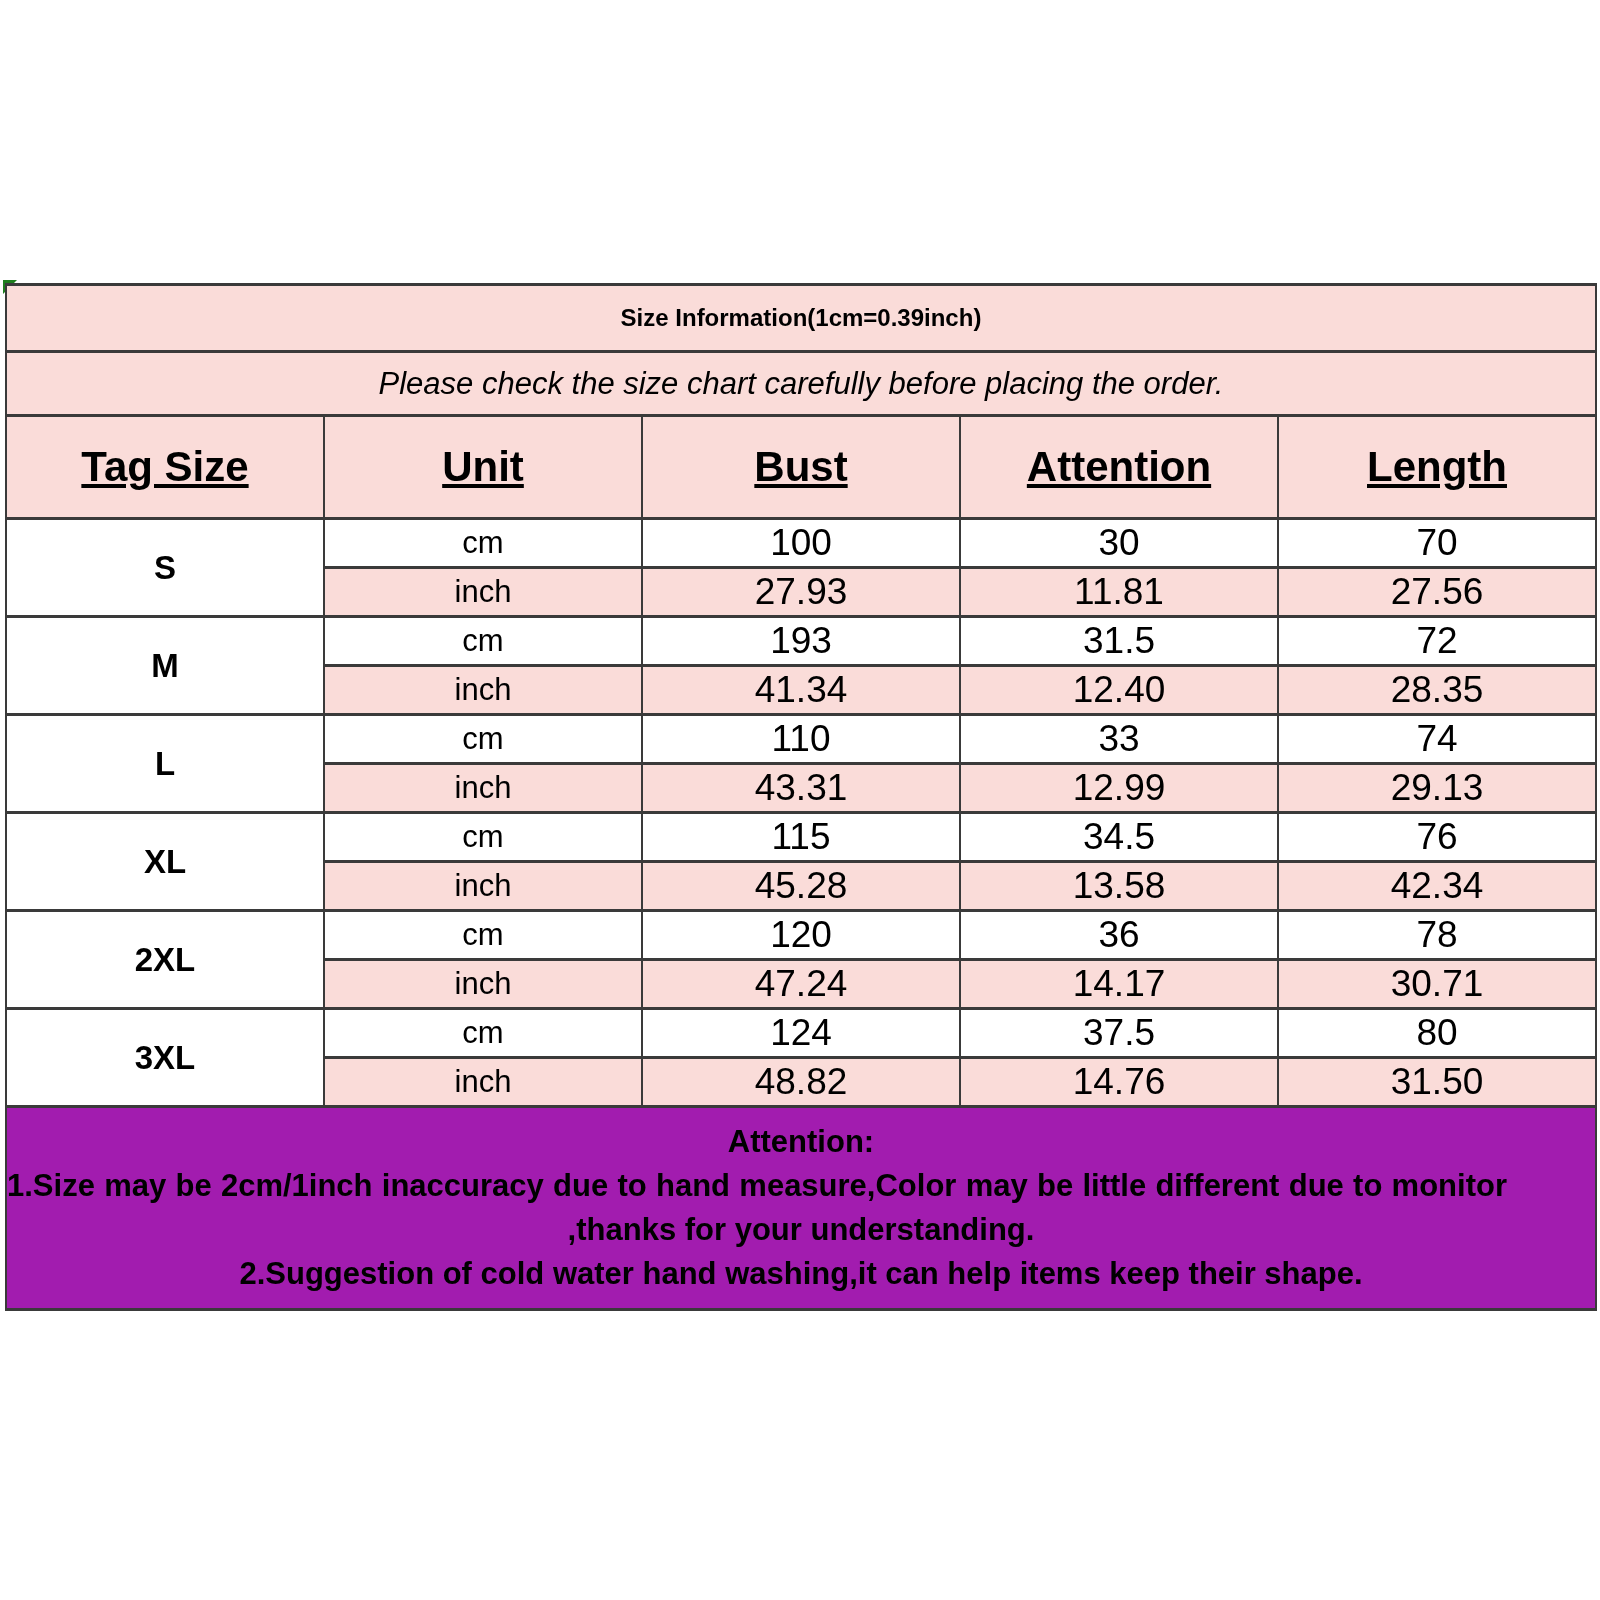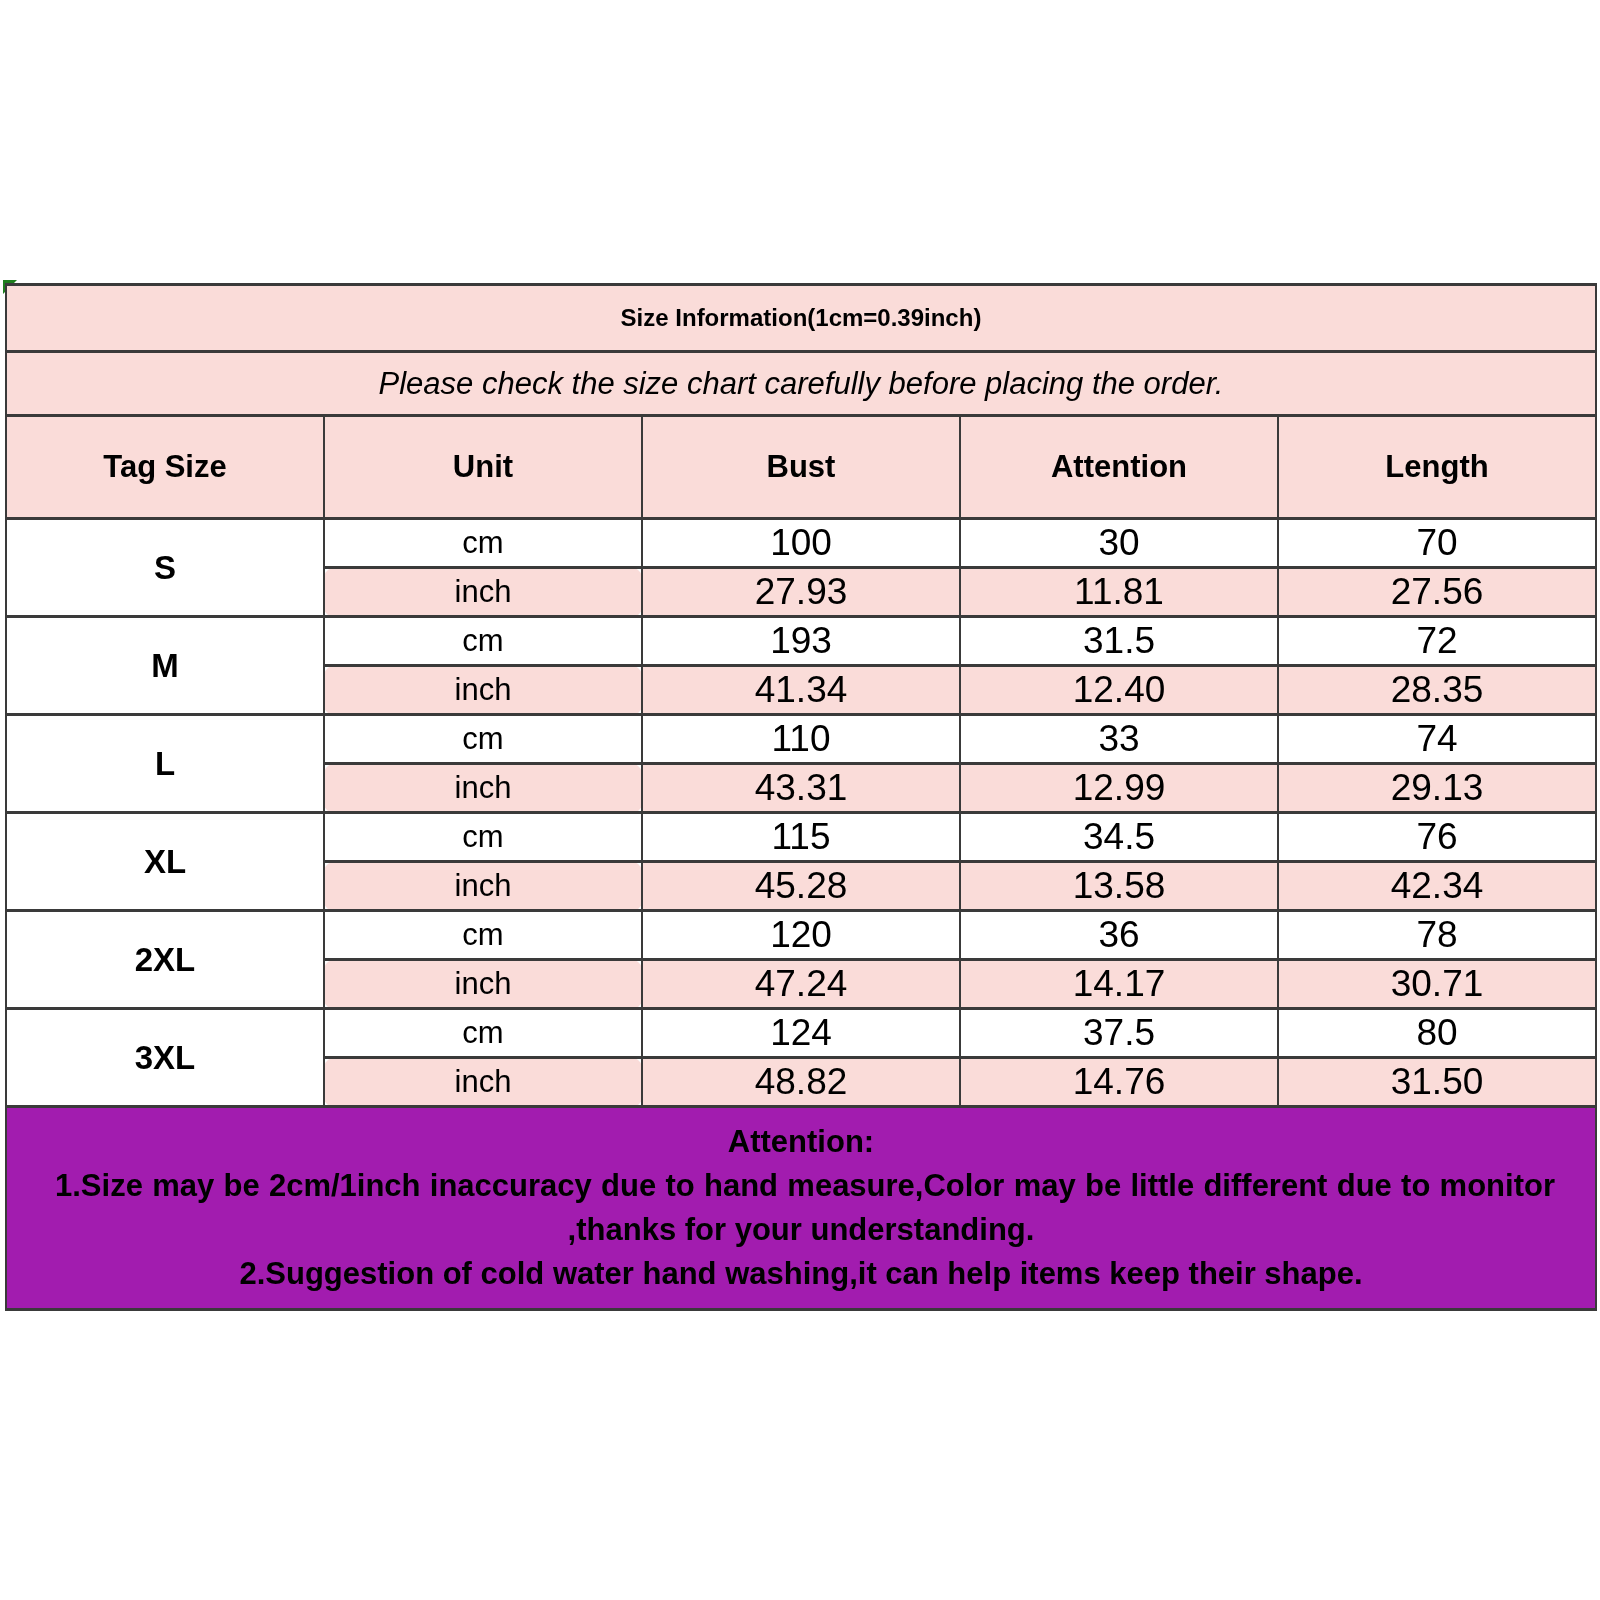--- a/index.html
+++ b/index.html
@@ -43,49 +43,49 @@
     padding-top: 8px;
   }
   td.subtitle-cell {
     height: 61px;
     font-size: 31px;
     background: #fadcd9;
     font-style: italic;
   }
   th.col-header {
     height: 100px;
-    font-size: 31px;
+    font-size: 42px;
     font-weight: bold;
     background: #fadcd9;
+    text-decoration: underline;
   }
   td.tag-cell {
     font-size: 33px;
     font-weight: bold;
     background: #ffffff;
   }
-  td.unit-cell { font-size: 31px; height: 46px; border-radius: 10px; }
+  td.unit-cell { font-size: 31px; height: 46px; }
   td.val-cell  { font-size: 37px; height: 46px; }
   tr.row-cm  td.unit-cell, tr.row-cm  td.val-cell { background: #ffffff; }
   tr.row-inch td.unit-cell, tr.row-inch td.val-cell { background: #fadcd9; }
   td.attention-cell {
     background: #a21caf;
     text-align: left;
     vertical-align: top;
     height: 200px;
     padding: 24px 8px 4px 8px;
     font-size: 31px;
     line-height: 44px;
     font-weight: bold;
   }
   .attn-line { white-space: normal; }
   .attn-line.justified {
     width: 1500px;
     text-align: justify;
     text-align-last: justify;
-    margin-left: 48px;
   }
   .corner-marker {
     position: absolute;
     left: 3px;
     top: 280px;
     width: 0;
     height: 0;
     border-top: 14px solid #1e7e1e;
     border-right: 14px solid transparent;
   }

